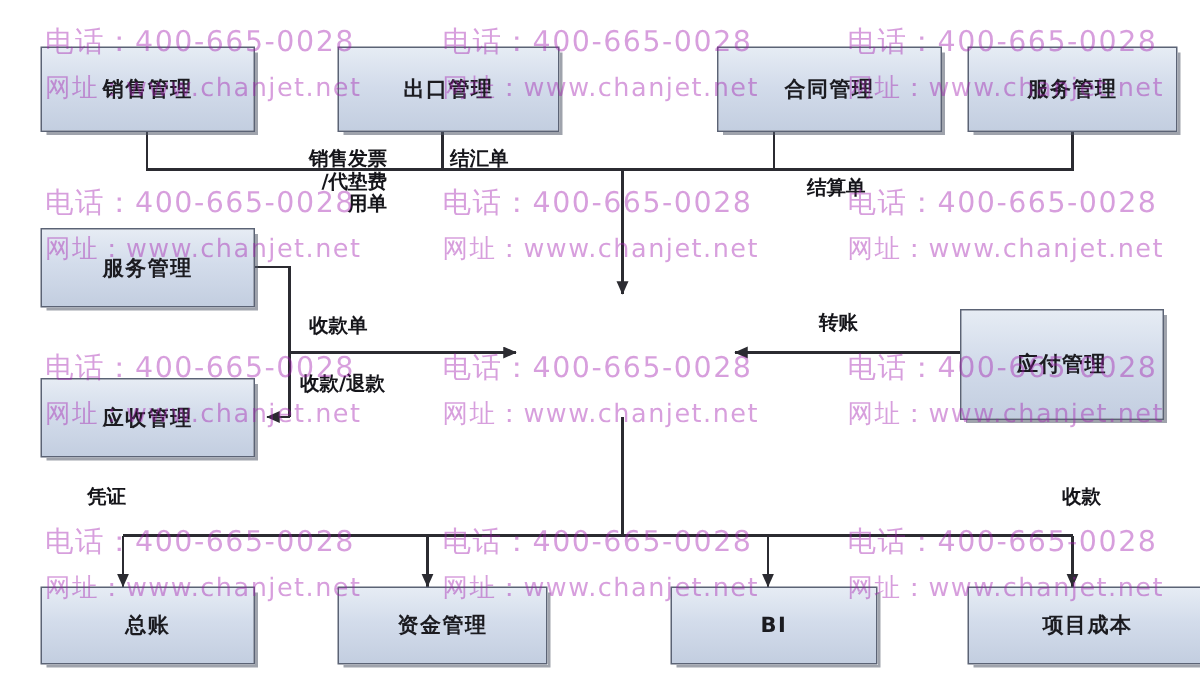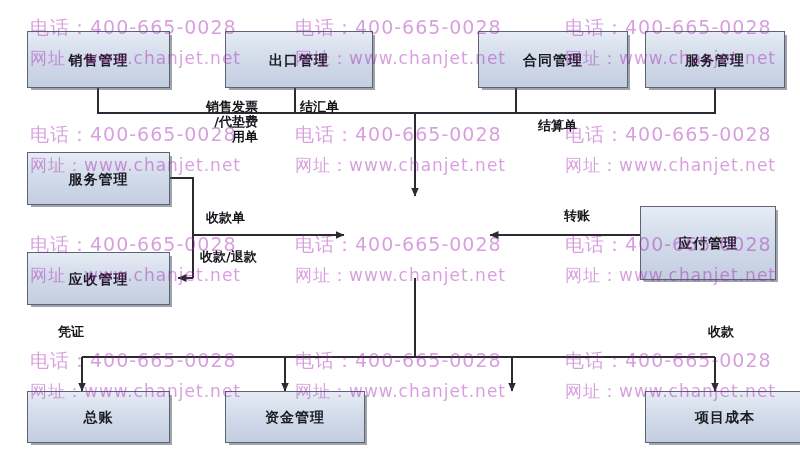--- a/index.html
+++ b/index.html
@@ -153,38 +153,41 @@
   </div>
 
   <div class="node blue" style="left:27px; top:391px; width:143px; height:52px;">
     <span>总账</span>
   </div>
 
   <div class="node blue" style="left:225px; top:391px; width:140px; height:52px;">
     <span>资金管理</span>
   </div>
 
+  <div class="node blue" style="left:447px; top:391px; width:138px; height:52px;">
+    <span>BI</span>
+  </div>
 
   <div class="node blue" style="left:645px; top:391px; width:160px; height:52px;">
     <span>项目成本</span>
   </div>
 
   <div class="elabel" style="left:168px; top:99px; width:90px; text-align:right;">销售发票
 /代垫费
 用单</div>
 
   <div class="elabel" style="left:300px; top:99px; width:58px;">结汇单</div>
 
   <div class="elabel" style="left:538px; top:118px; width:58px;">结算单</div>
 
   <div class="elabel" style="left:206px; top:210px; width:58px;">收款单</div>
 
   <div class="elabel" style="left:200px; top:249px; width:94px;">收款/退款</div>
 
-  <div class="elabel" style="left:564px; top:208px; width:48px;">转账</div>
+  <div class="elabel" style="left:546px; top:208px; width:48px;">转账</div>
 
   <div class="elabel" style="left:58px; top:324px; width:48px;">凭证</div>
 
 
   <div class="elabel" style="left:708px; top:324px; width:48px;">收款</div>
 
   <div id="watermark">
 
     <div class="wm wm-phone" style="left:30px;  top:15px;">电话：400-665-0028</div>
     <div class="wm wm-phone" style="left:295px; top:15px;">电话：400-665-0028</div>

